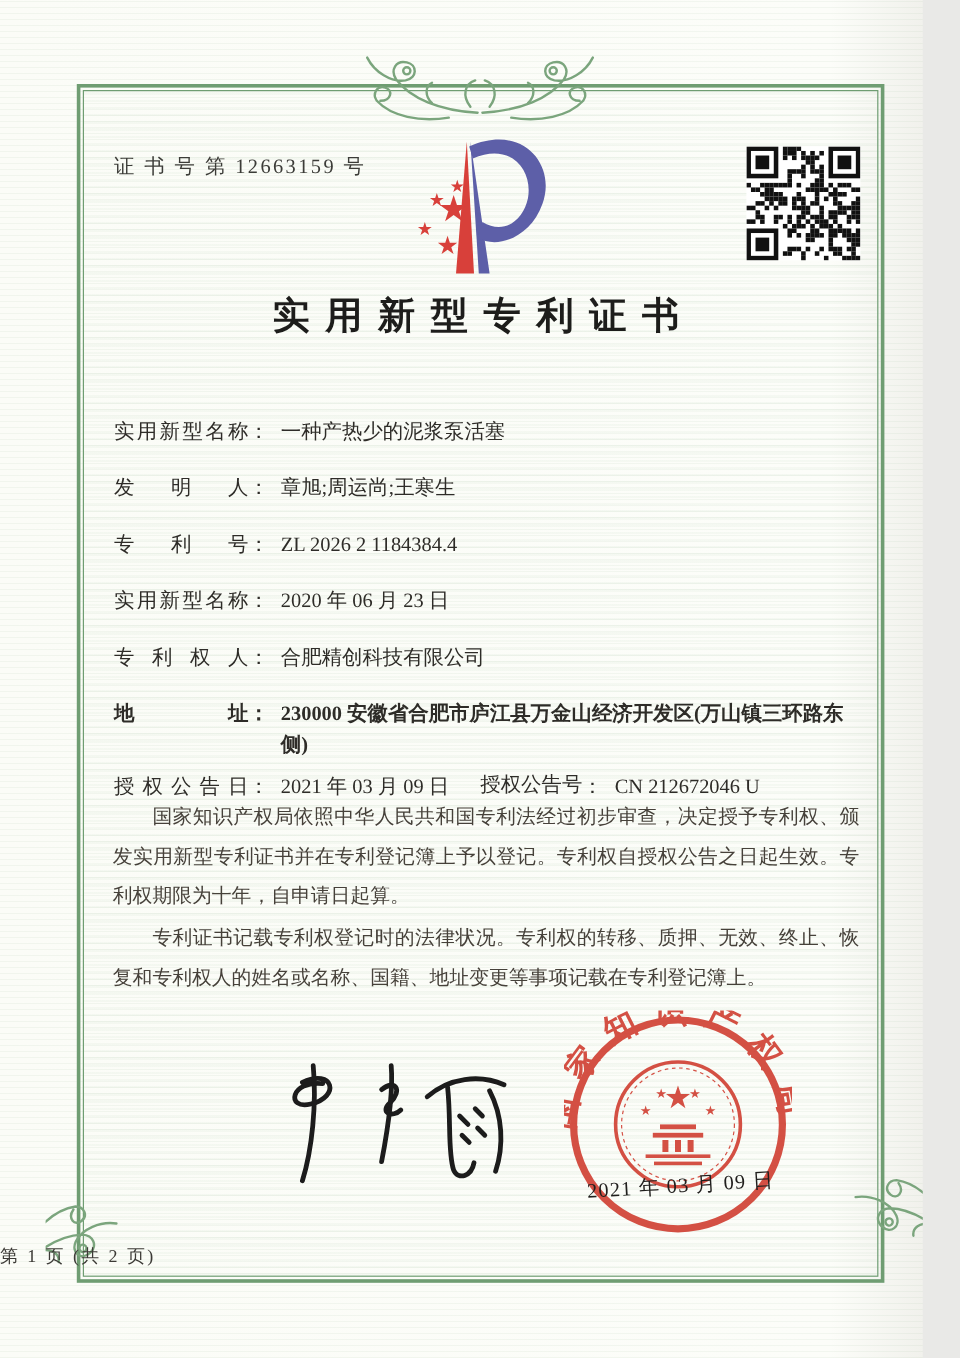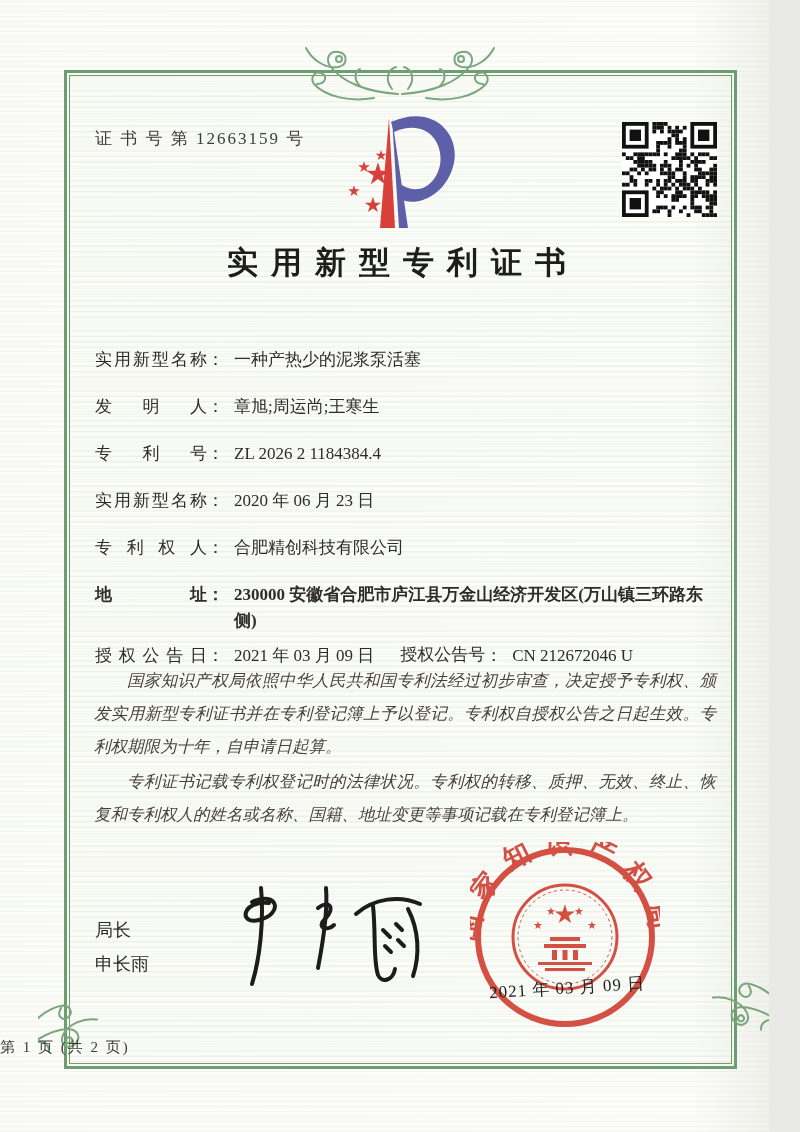--- a/index.html
+++ b/index.html
@@ -46,21 +46,21 @@
     display:inline-block; width:112px; flex:0 0 112px;
     text-align:justify; text-align-last:justify;
   }
   .fcolon { flex:0 0 auto; }
   .fvalue { margin-left:10px; max-width:478px; }
   .pair2 { display:flex; margin-left:26px; }
   .flabel2 { flex:0 0 auto;font-family:Liberation Mono, monospace; }
   .paras {
     position:absolute; left:94px; top:664px; width:622px;
     font-size:16.5px; line-height:33px; color:#46413a;
-    font-style:italic; text-align:justify;
+    text-align:justify;
   }
   .paras p { text-indent:2em; margin-bottom:2px; }
   .director { position:absolute; left:95px; top:913px; font-size:18px; line-height:34px; color:#2e2c28; }
   .signature { position:absolute; left:222px; top:878px; width:215px; height:118px; }
   .seal { position:absolute; left:470px; top:842px; width:190px; height:190px; }
   .seal-date {
     position:absolute; left:489px; top:976px; width:170px;
     font-size:17px; color:#201f1d; transform:rotate(-3.5deg);
     letter-spacing:1px; white-space:nowrap;
   }
@@ -393,24 +393,20 @@
         <span class="fvalue">CN 212672046 U</span>
       </span>
     </div>
   </div>
 
   <div class="paras">
     <p>国家知识产权局依照中华人民共和国专利法经过初步审查，决定授予专利权、颁发实用新型专利证书并在专利登记簿上予以登记。专利权自授权公告之日起生效。专利权期限为十年，自申请日起算。</p>
     <p>专利证书记载专利权登记时的法律状况。专利权的转移、质押、无效、终止、恢复和专利权人的姓名或名称、国籍、地址变更等事项记载在专利登记簿上。</p>
   </div>
 
-  <div class="director">
-    <div>局长</div>
-    <div>申长雨</div>
-  </div>
 
   <svg class="signature" viewBox="0 0 215 118">
     <g stroke="#1c1c1c" stroke-width="4" fill="none" stroke-linecap="round" stroke-linejoin="round">
       <path d="M30,24 C56,12 62,36 37,42 C16,47 20,22 47,25"></path>
       <path d="M39,10 C42,42 38,80 30,106"></path>
       <path d="M96,30 C107,21 114,30 103,41 C94,49 105,54 112,47"></path>
       <path d="M104,10 C106,34 101,64 96,90"></path>
       <path d="M134,36 C152,20 178,17 198,26"></path>
       <path d="M151,28 C154,56 151,82 156,97 C160,106 171,102 173,91"></path>
       <path d="M186,31 C197,52 198,77 191,98"></path>

